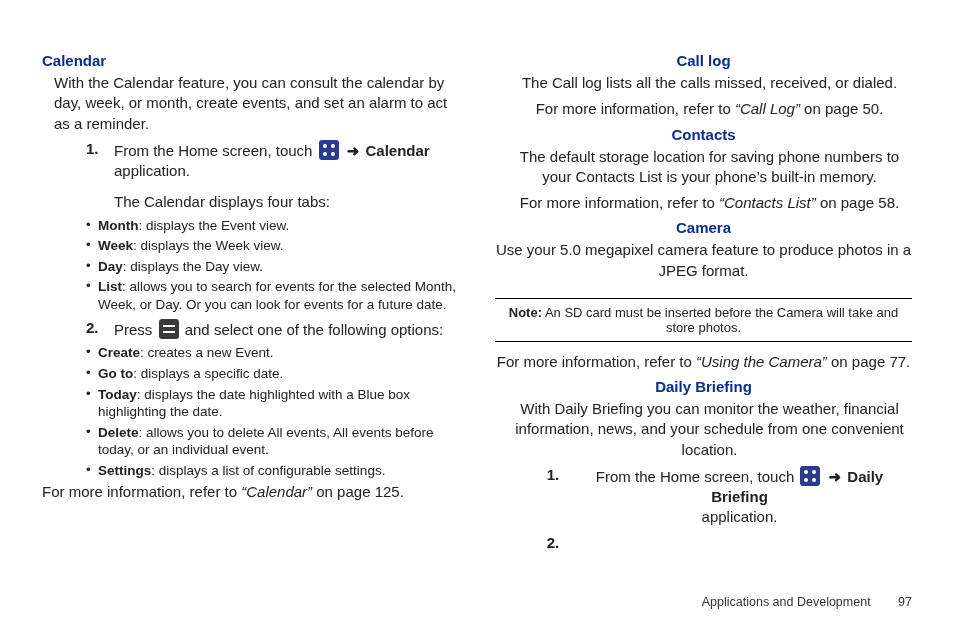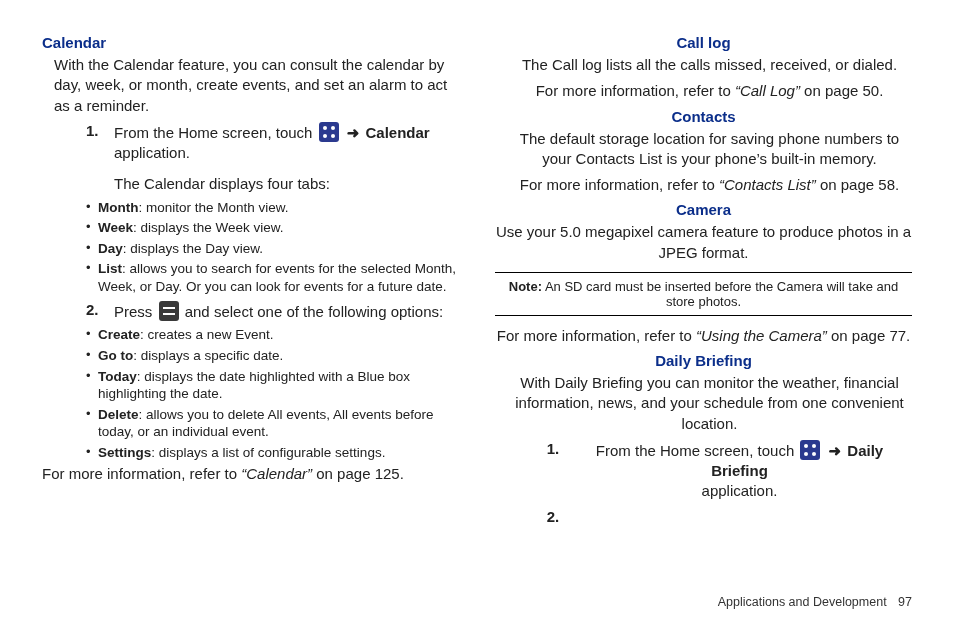--- a/index.html
+++ b/index.html
@@ -6,21 +6,21 @@
     margin: 0;
     padding: 0;
     width: 954px;
     height: 636px;
     background: #fff;
     font-family: Arial, Helvetica, sans-serif;
     color: #222;
   }
   .page {
     display: flex;
-    padding: 30px 42px 10px 42px;
+    padding: 48px 42px 10px 42px;
     box-sizing: border-box;
     height: 595px;
   }
   .col {
     width: 50%;
     box-sizing: border-box;
   }
   .col-left { padding-right: 18px; }
   .col-right { padding-left: 18px; text-align: center; }
 
@@ -35,21 +35,21 @@
   .body-text {
     font-size: 15px;
     line-height: 1.35;
     margin: 2px 0 6px 0;
     font-stretch: condensed;
   }
   .note-box {
     border-top: 1px solid #000;
     border-bottom: 1px solid #000;
     padding: 6px 0 6px 0;
-    margin: 9px 0 10px 0;
+    margin: 17px 0 10px 0;
     font-size: 13px;
     font-stretch: condensed;
   }
   .note-label { font-weight: 700; }
 
   .step {
     display: flex;
     margin: 6px 0 4px 0;
   }
   .step-num {
@@ -100,21 +100,21 @@
   }
 
   .footer {
     position: relative;
     padding: 0 42px 0 0;
     text-align: right;
     font-size: 12.5px;
     color: #333;
     font-stretch: condensed;
   }
-  .footer .pgnum { display: inline-block; margin-left: 8px; }
+  .footer .pgnum { display: inline-block; margin-left: 24px; }
 </style>
 </head>
 <body>
 
 <div class="page">
 
   <div class="col col-left">
 
     <div class="h-blue">Calendar</div>
     <div class="body-text indent-1">With the Calendar feature, you can consult the calendar by day, week, or month, create events, and set an alarm to act as a reminder.</div>
@@ -134,21 +134,21 @@
         </span>
         <span class="arrow">➜</span>
         <span class="bold"> Calendar</span>
         <div>application.</div>
         <div style="margin-top:11px">The Calendar displays four tabs:</div>
       </div>
     </div>
 
     <div class="bullet">
       <div class="dot">•</div>
-      <div class="bcontent"><span class="bold">Month</span><span>: monitor the Month view.</span></div>
+      <div class="bcontent"><span class="bold">Month</span><span>: displays the Event view.</span></div>
     </div>
     <div class="bullet">
       <div class="dot">•</div>
       <div class="bcontent"><span class="bold">Week</span><span>: displays the Week view.</span></div>
     </div>
     <div class="bullet">
       <div class="dot">•</div>
       <div class="bcontent"><span class="bold">Day</span><span>: displays the Day view.</span></div>
     </div>
     <div class="bullet">

